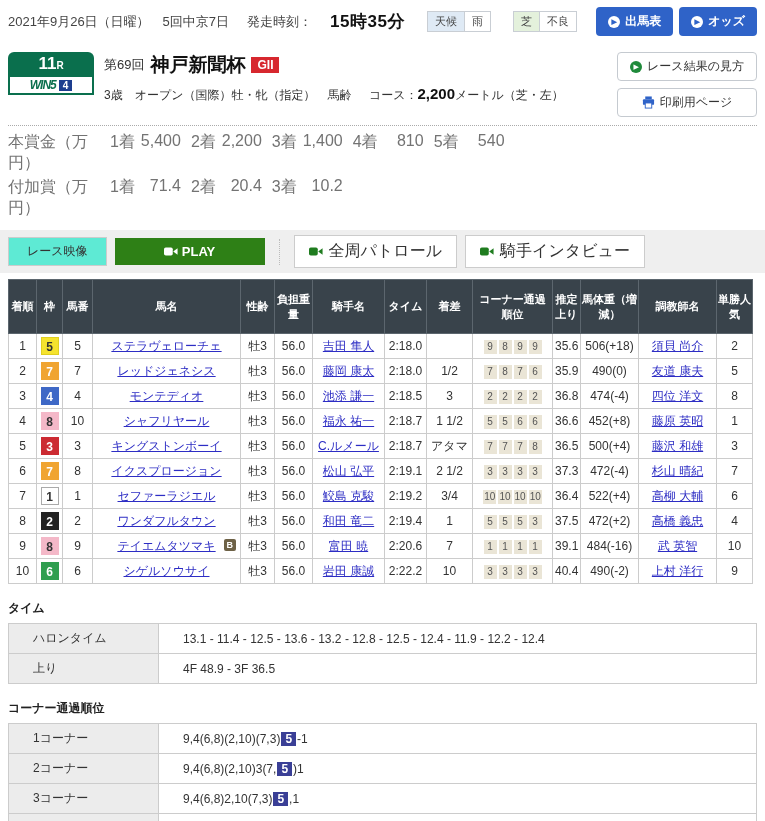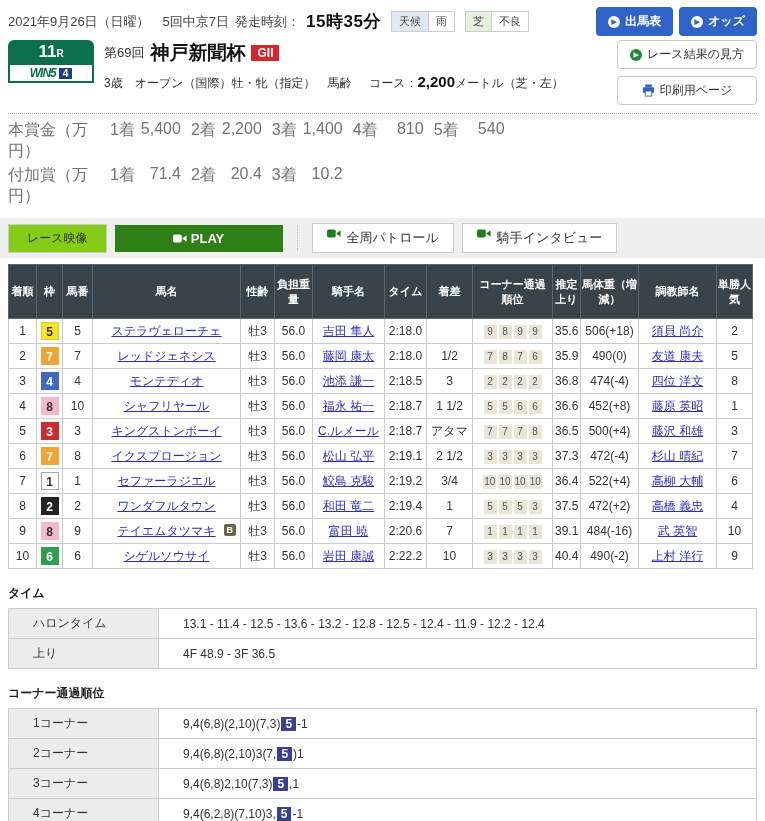--- a/index.html
+++ b/index.html
@@ -6,39 +6,39 @@
   html,body { margin:0; padding:0; }
   body {
     width:765px; background:#fff; color:#333;
     font-family:"Liberation Sans","DejaVu Sans",sans-serif; font-size:12px;
   }
   .page { width:765px; }
   .inner { padding:0 8px; }
 
   
   .tophdr { display:flex; justify-content:space-between; padding-top:7px; }
-  .dateline { display:flex; align-items:center; gap:6px; font-size:13px; color:#444; }
+  .dateline { display:flex; align-items:center; gap:18px; font-size:13px; color:#444; }
   .start-time { font-size:17px; font-weight:bold; color:#111; letter-spacing:0.5px; }
   .wbadge { display:inline-flex; border:1px solid #c9ced4; font-size:11px; margin-left:4px; }
   .wbadge span { padding:2px 7px; background:#fff; }
   .wbadge .wlbl { background:#dfeaf5; border-right:1px solid #c9ced4; }
   .wbadge.turf .wlbl { background:#e4f1dc; }
   .topbtns { display:flex; gap:6px; }
   .bluebtn {
     display:inline-flex; align-items:center; gap:5px; background:#2f63c8; color:#fff;
     font-weight:bold; font-size:12px; border:0; border-radius:4px; padding:6px 12px; cursor:pointer;
   }
   .circ {
     display:inline-block; width:12px; height:12px; border-radius:50%;
     background:#fff; color:#2f63c8; font-size:7px; line-height:12px; text-align:center;
   }
   .circ.green { background:#1f8a3b; color:#fff; }
 
   
-  .racehdr { display:flex; justify-content:space-between; margin-top:4px; }
+  .racehdr { display:flex; justify-content:space-between; margin-top:16px; }
   .raceleft { display:flex; gap:10px; }
   .badgecol { width:86px; }
   .rno {
     background:#0a6f4d; color:#fff; font-weight:bold; font-size:17px; text-align:center;
     border-radius:6px 6px 0 0; padding:2px 0 1px;
   }
   .rno small { font-size:10px; }
   .win5 {
     border:2px solid #0a6f4d; background:#fff; display:flex; align-items:center;
     justify-content:center; gap:3px; padding:1px 0;
@@ -62,29 +62,29 @@
   
   .prize { padding:6px 0 2px; font-size:16px; color:#737373; }
   .prow { display:flex; margin-bottom:3px; }
   .plabel { width:92px; }
   .ppair { display:flex; }
   .prank { margin-left:10px; }
   .pamt { display:inline-block; width:46px; text-align:right; }
 
   
   .videobar { background:#efefef; margin-top:6px; padding:5px 8px; display:flex; align-items:center; gap:8px; }
-  .vlabel { background:#84cc16; border:1px solid #ccc; padding:5px 18px; font-size:12px; }
+  .vlabel { background:#5eead4; border:1px solid #ccc; padding:5px 18px; font-size:12px; }
   .playbtn {
-    background:#2e8016; color:#fff; font-weight:bold; border:0; width:168px; padding:6px 15px;
+    background:#2e8016; color:#fff; font-weight:bold; border:0; width:150px; padding:6px 15px;
     display:inline-flex; align-items:center; justify-content:center; gap:4px; font-size:13px; cursor:pointer;
   }
   .vsep { border-left:1px dotted #bbb; height:26px; margin:0 6px; }
   .vbtn {
-    background:#fff; border:1px solid #ccc; padding:5px 14px; font-size:13px; color:#333;
-    display:inline-flex; gap:6px; cursor:pointer;
+    background:#fff; border:1px solid #ccc; padding:5px 14px; font-size:16px; color:#333;
+    display:inline-flex; align-items:center; gap:6px; cursor:pointer;
   }
   .camico { color:#1f7c1f; display:inline-flex; }
   .camico.white { color:#fff; }
 
   
   table.results { border-collapse:collapse; width:624px; margin-top:6px; table-layout:fixed; }
   table.results th {
     background:#39434b; color:#fff; font-size:11px; font-weight:bold;
     border:1px solid #5c666e; padding:3px 1px; height:54px; line-height:1.3; vertical-align:middle;
   }

